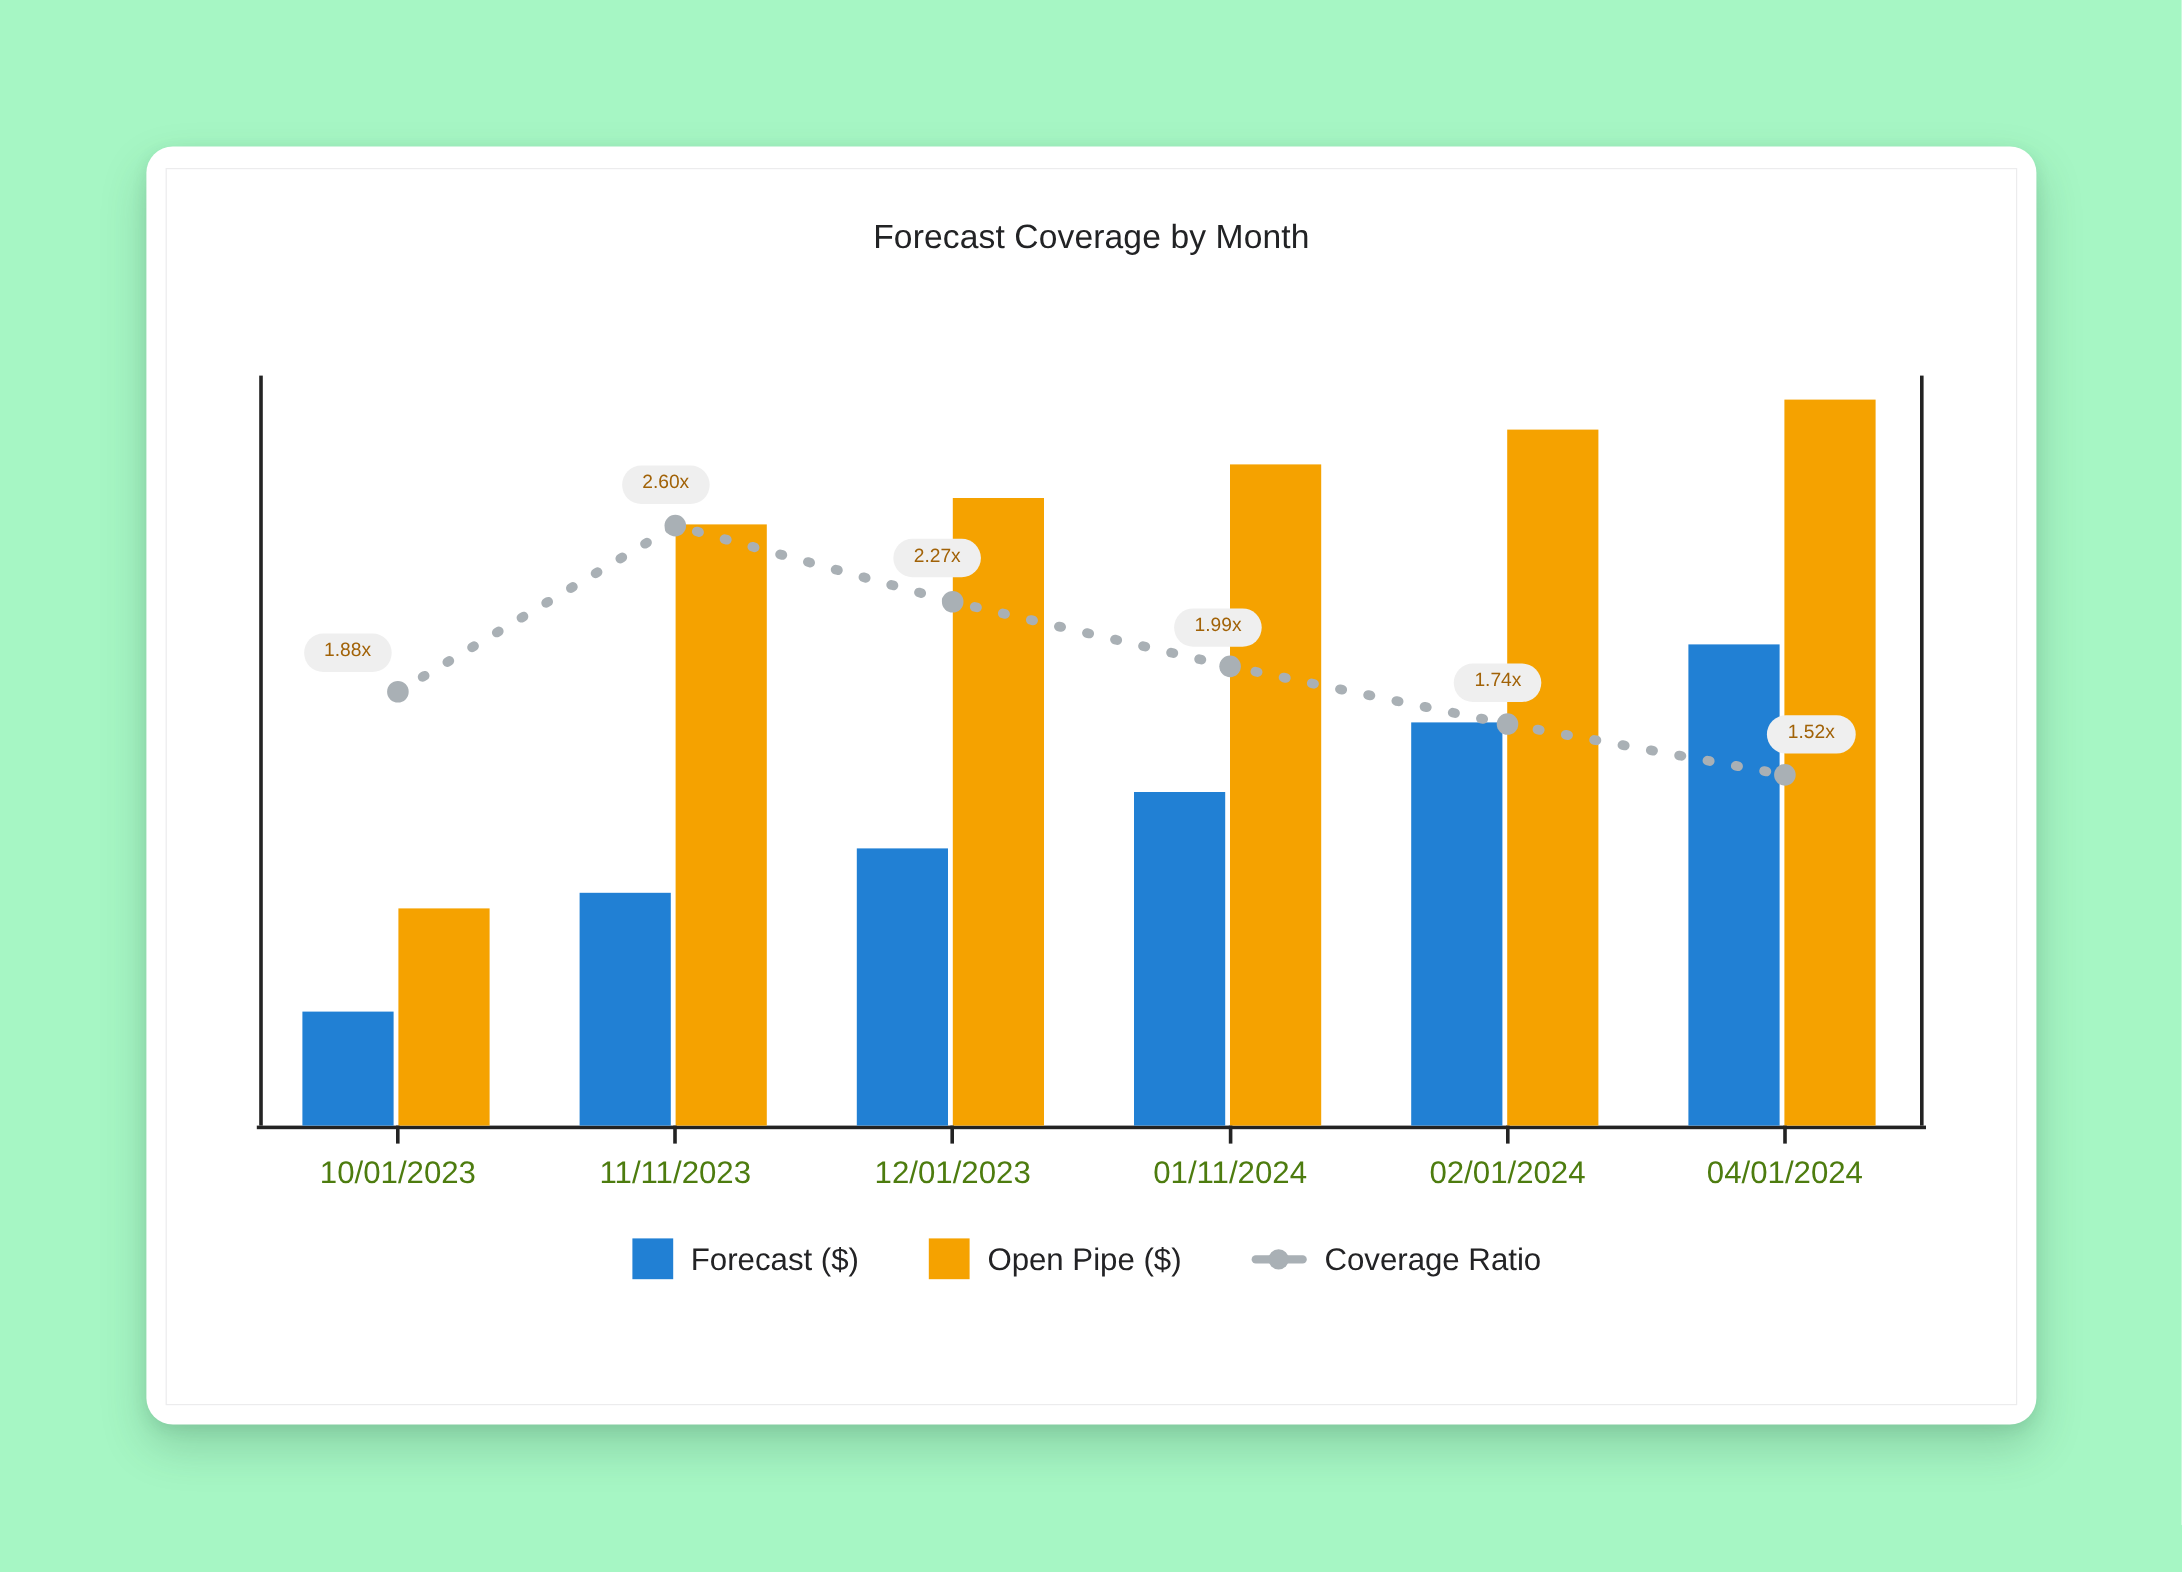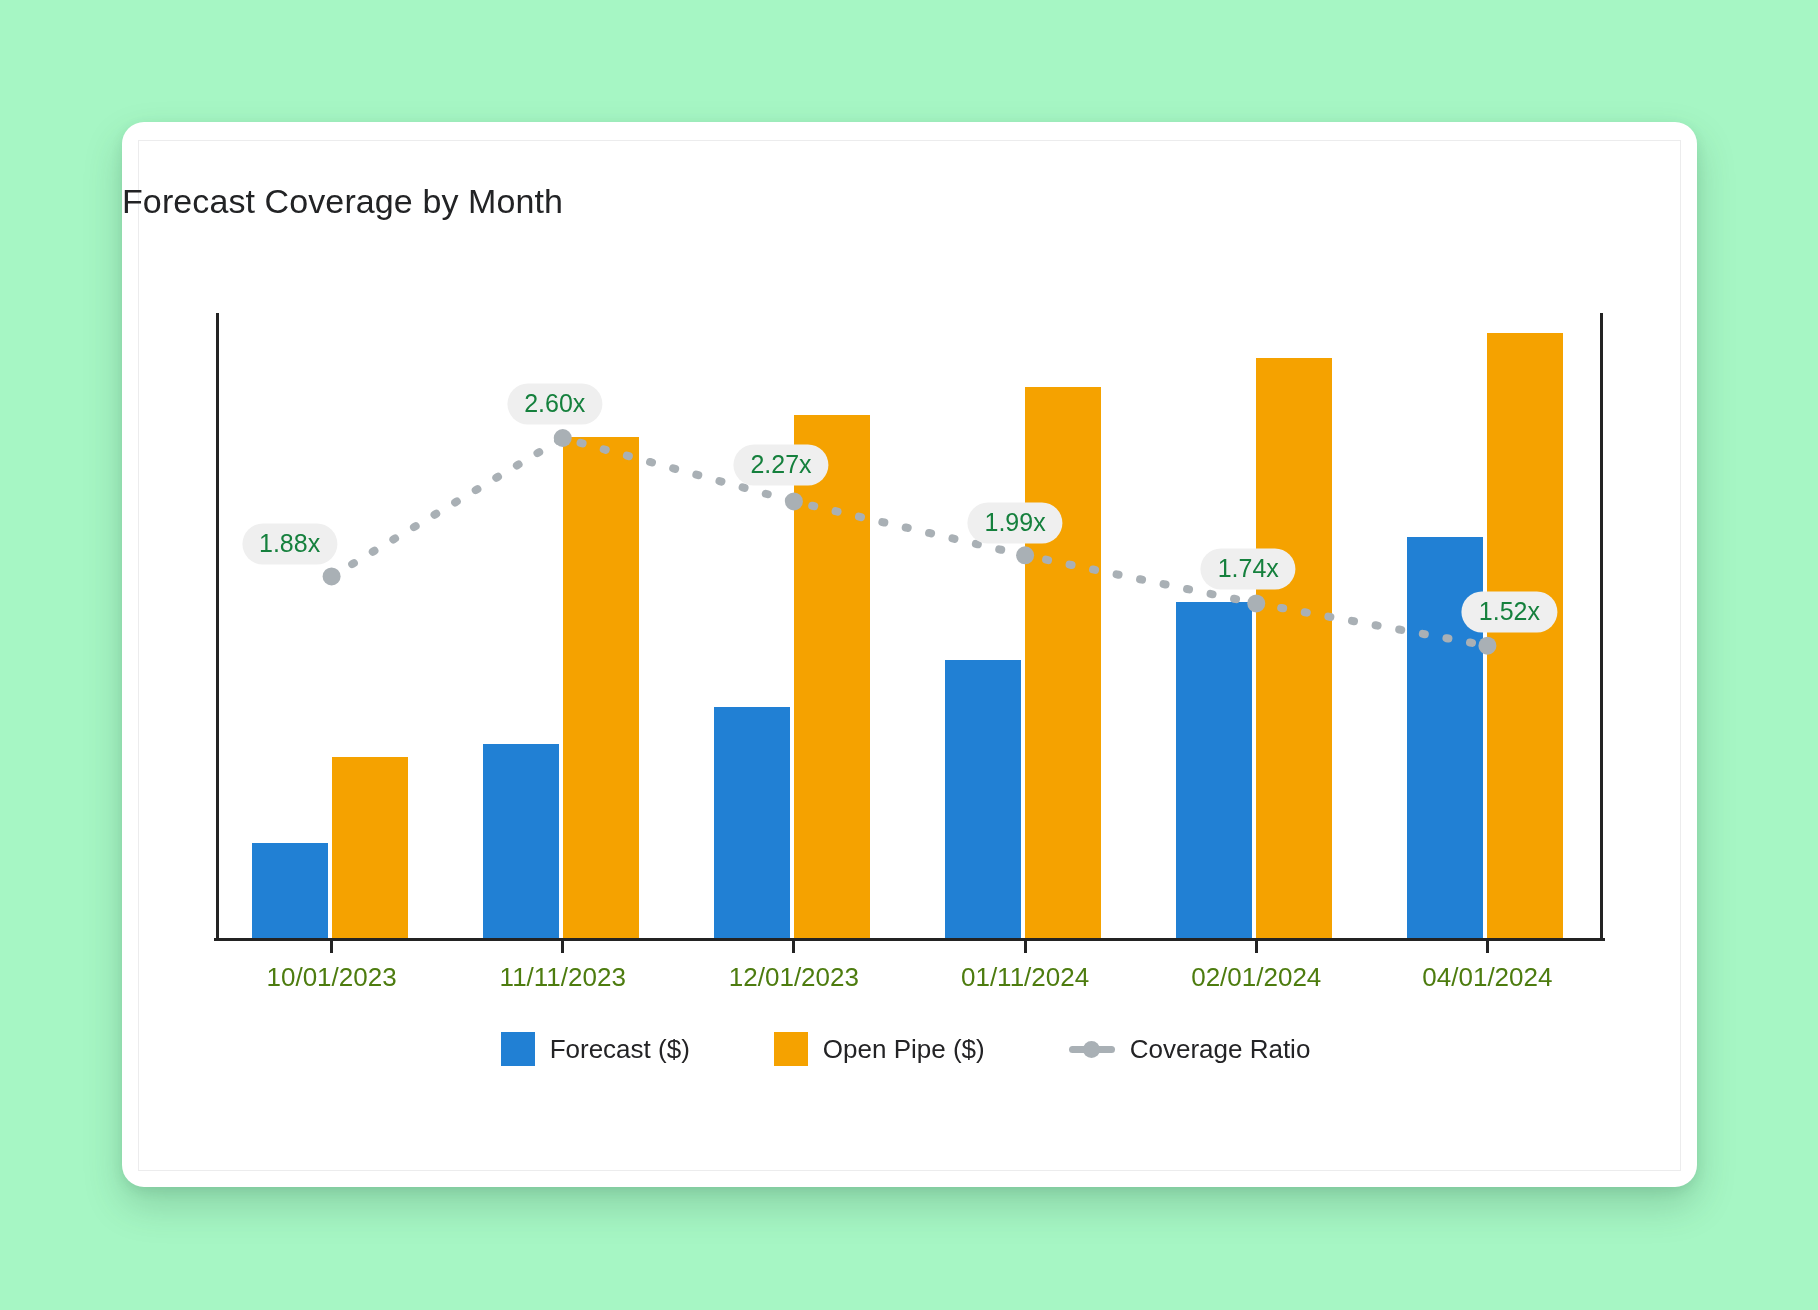--- a/index.html
+++ b/index.html
@@ -44,21 +44,22 @@
     background: #ffffff;
     box-sizing: border-box;
   }
 
   
   #chart-title {
     position: absolute;
     left: 0;
     right: 0;
     top: 60px;
-    font-size: 34px;
+    text-align: center;
+    font-size: 28px;
     color: #222325;
     letter-spacing: 0.1px;
     white-space: nowrap;
   }
 
   
   
   #plot {
     position: absolute;
     left: 94px;     
@@ -124,38 +125,38 @@
     width: 100%;
     height: 100%;
     overflow: visible;
     pointer-events: none;
   }
 
   .ratio-label {
     position: absolute;
     transform: translate(-50%, -50%);
     background: #efefef;
-    color: #15803d;
-    font-size: 25px;
+    color: #a16207;
+    font-size: 16px;
     padding: 7px 17px 9px 17px;
     border-radius: 26px;
     white-space: nowrap;
     line-height: 1;
   }
 
   
   #legend {
     position: absolute;
     left: 0;
     right: 8px;
     top: 910px;
     display: flex;
     justify-content: center;
     align-items: flex-start;
-    gap: 84px;
+    gap: 58px;
   }
   .legend-item {
     display: flex;
     align-items: center;
     gap: 15px;
   }
   .legend-swatch {
     width: 34px;
     height: 34px;
   }

